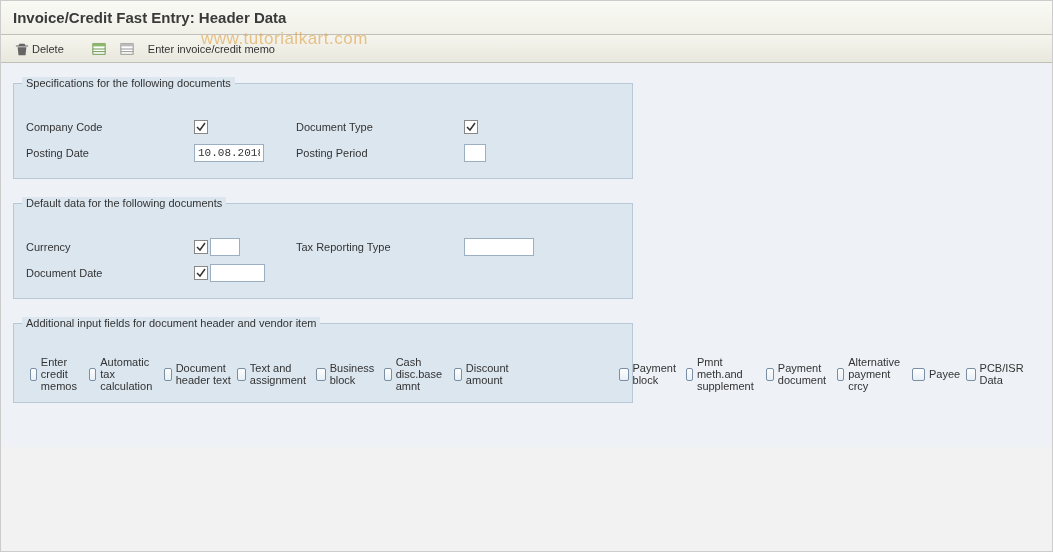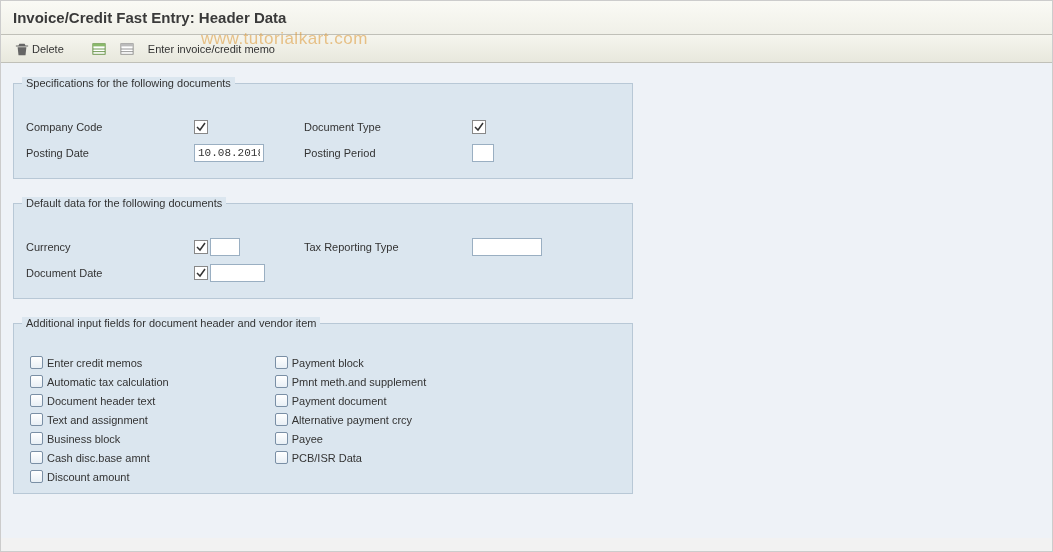--- a/index.html
+++ b/index.html
@@ -79,21 +79,21 @@
       width: 170px;
       color: #333;
       padding-left: 2px;
     }
     .form-field {
       width: 80px;
       display: flex;
       align-items: center;
     }
     .col2 {
-      margin-left: 28px;
+      margin-left: 20px;
     }
     .text-input {
       border: 1px solid #9aafc2;
       background: #fff;
       height: 18px;
       padding: 1px 3px;
       font-family: 'Courier New', monospace;
       font-size: 11px;
       color: #333;
     }
@@ -115,21 +115,21 @@
       display: flex;
       align-items: center;
       gap: 0;
     }
     .checkbox-grid {
       display: flex;
       gap: 100px;
     }
     .checkbox-col {
       display: flex;
-      flex-direction: column;
+      flex-direction: row;
       gap: 6px;
       padding-left: 6px;
     }
     .cb-item {
       display: flex;
       align-items: center;
       gap: 4px;
       color: #333;
       cursor: pointer;
     }

